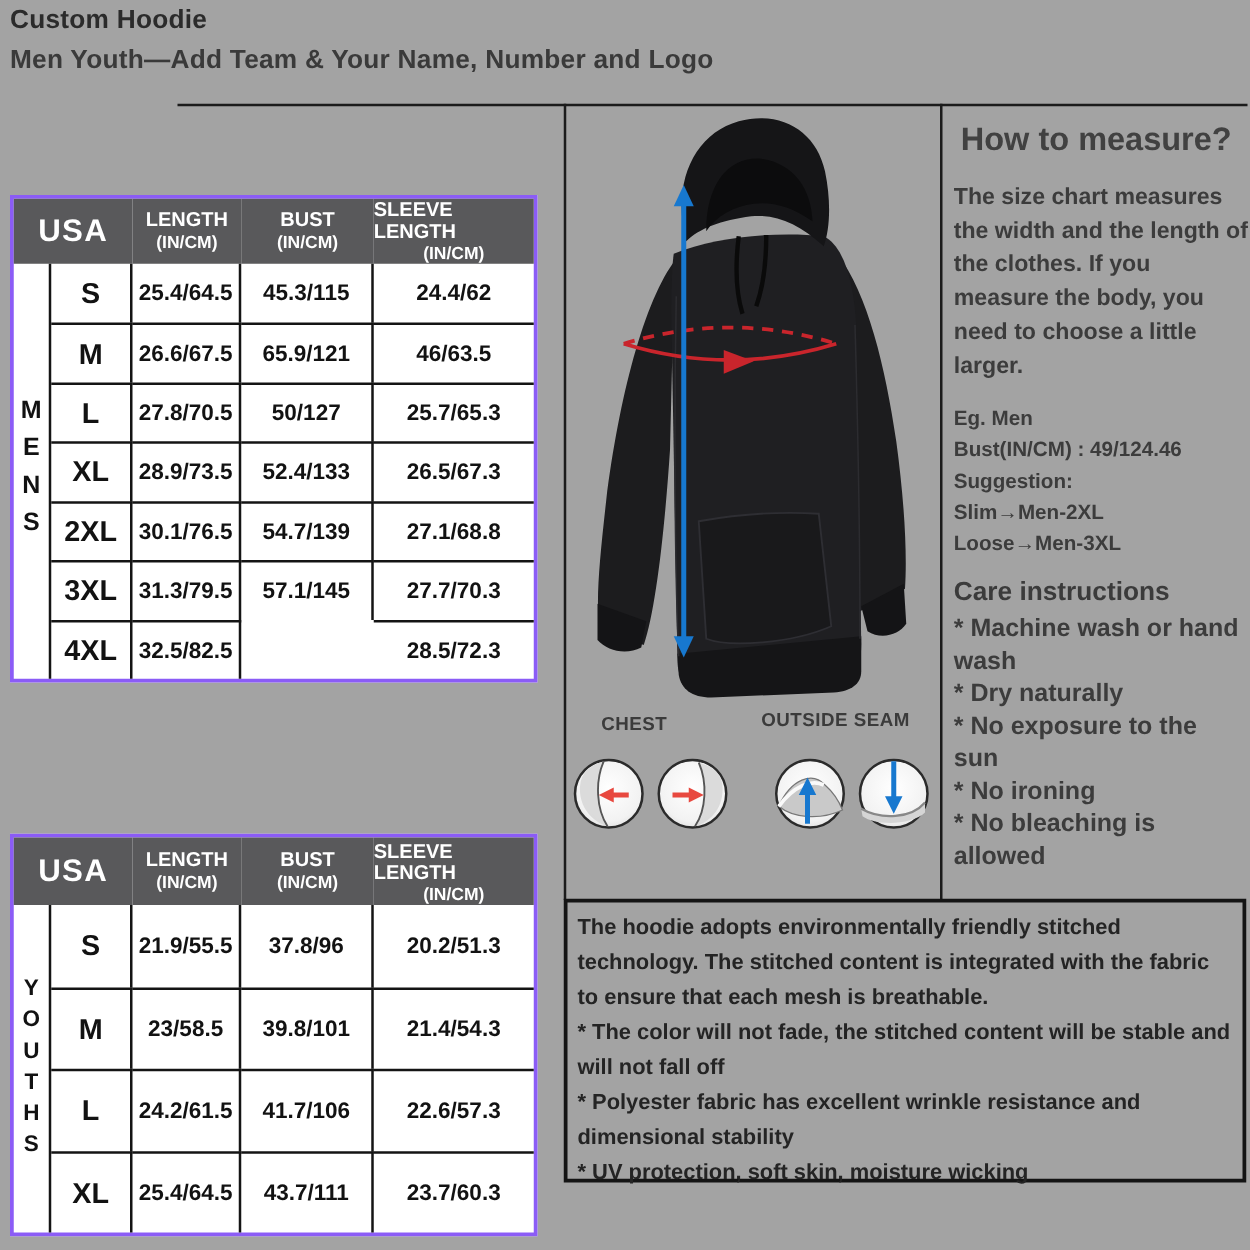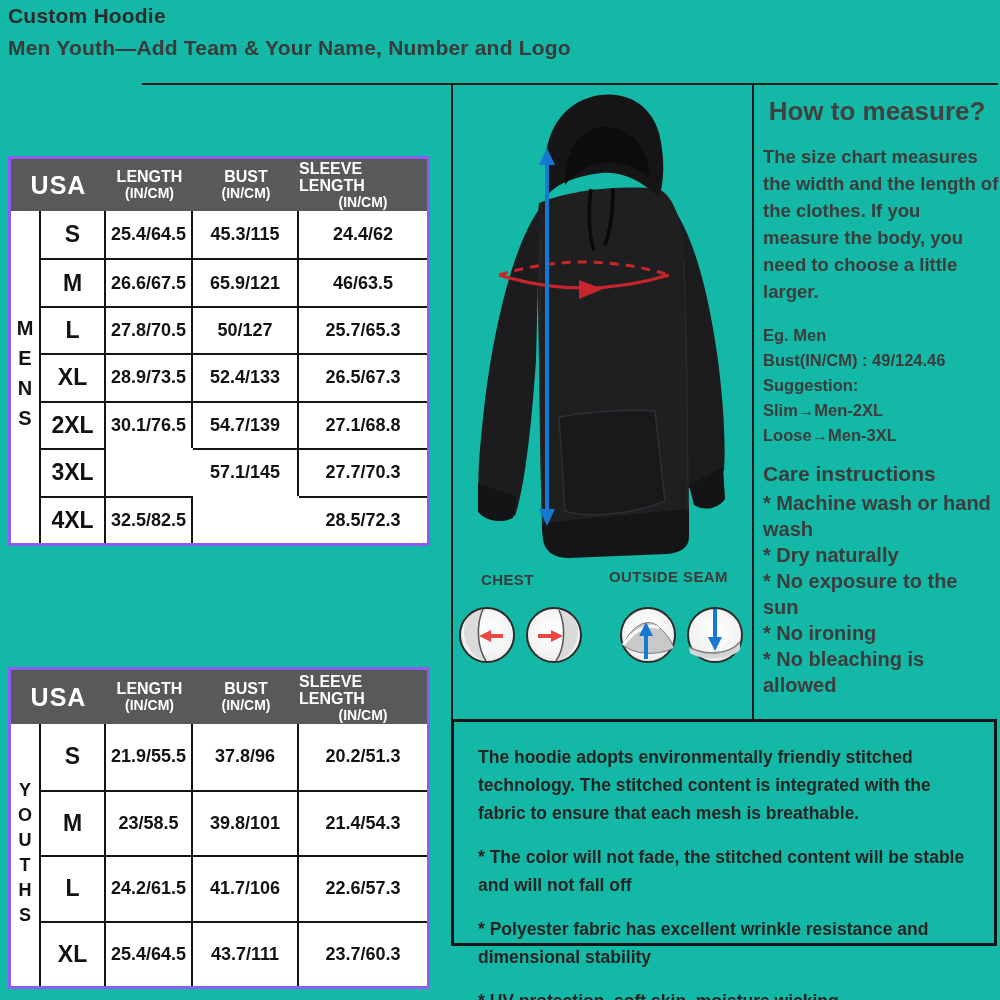--- a/index.html
+++ b/index.html
@@ -1,16 +1,16 @@
 <!DOCTYPE html>
 <html><head>
 <meta charset="utf-8">
 <style>
   html,body{margin:0;padding:0;background:#fff;}
-  .canvas{position:relative;width:1000px;height:1000px;background:#14b8a6;overflow:hidden;
+  .canvas{position:relative;width:1000px;height:1000px;background:#a3a3a3;overflow:hidden;
           font-family:"Liberation Sans",sans-serif;color:#222;}
   .abs{position:absolute;}
 
   
   .page-title{left:8px;top:4px;font-size:21px;font-weight:bold;color:#2b2b2b;letter-spacing:.2px;}
   .page-subtitle{left:8px;top:36px;font-size:21px;font-weight:bold;color:#3a3a3a;letter-spacing:.2px;}
 
   
   .hline-top{left:142px;top:83px;width:856px;height:2px;background:#1b1b1b;}
   .vline{width:2px;top:83px;height:637px;background:#1b1b1b;}
@@ -51,21 +51,21 @@
   .rcol{left:763px;top:96px;width:236px;}
   .measure-heading{font-size:26px;font-weight:600;color:#414141;text-align:center;width:228px;}
   .measure-body{margin-top:16px;font-size:18.5px;line-height:27px;font-weight:bold;color:#3c3c3c;}
   .eg-block{margin-top:18px;font-size:16.5px;line-height:25px;font-weight:bold;color:#3c3c3c;}
   .care-heading{margin-top:14px;font-size:21px;font-weight:bold;color:#3b3b3b;}
   .care-list{margin-top:4px;font-size:20px;line-height:26px;font-weight:bold;color:#3c3c3c;width:228px;}
 
   
   .desc-box{left:451px;top:719px;width:546px;height:227px;border:3px solid #141414;box-sizing:border-box;
             padding:5px 8px 0 8px;font-size:17.5px;line-height:28px;font-weight:bold;color:#242424;}
-  .desc-line{margin:16px;}
+  .desc-line{margin:0;}
 </style>
 </head>
 <body>
 
 <div class="canvas">
 
   <div class="abs page-title">Custom Hoodie</div>
   <div class="abs page-subtitle">Men  Youth—Add Team &amp; Your Name, Number and Logo</div>
 
   <div class="abs hline-top"></div>
@@ -109,20 +109,21 @@
     <div class="cell clen rt" style="grid-row:5">28.9/73.5</div>
     <div class="cell cbust rt" style="grid-row:5">52.4/133</div>
     <div class="cell cslv rt" style="grid-row:5">26.5/67.3</div>
 
     <div class="cell csize rt" style="grid-row:6">2XL</div>
     <div class="cell clen rt" style="grid-row:6">30.1/76.5</div>
     <div class="cell cbust rt" style="grid-row:6">54.7/139</div>
     <div class="cell cslv rt" style="grid-row:6">27.1/68.8</div>
 
     <div class="cell csize rt" style="grid-row:7">3XL</div>
+    <div class="cell clen rt" style="grid-row:7">31.3/79.5</div>
     <div class="cell cbust rt" style="grid-row:7">57.1/145</div>
     <div class="cell cslv rt" style="grid-row:7">27.7/70.3</div>
 
     <div class="cell csize rt" style="grid-row:8">4XL</div>
     <div class="cell clen rt" style="grid-row:8">32.5/82.5</div>
     <div class="cell cslv rt" style="grid-row:8">28.5/72.3</div>
   </div>
 
   <div class="sizetable" id="youths-table">
     <div class="cell hdr husa">USA</div>

